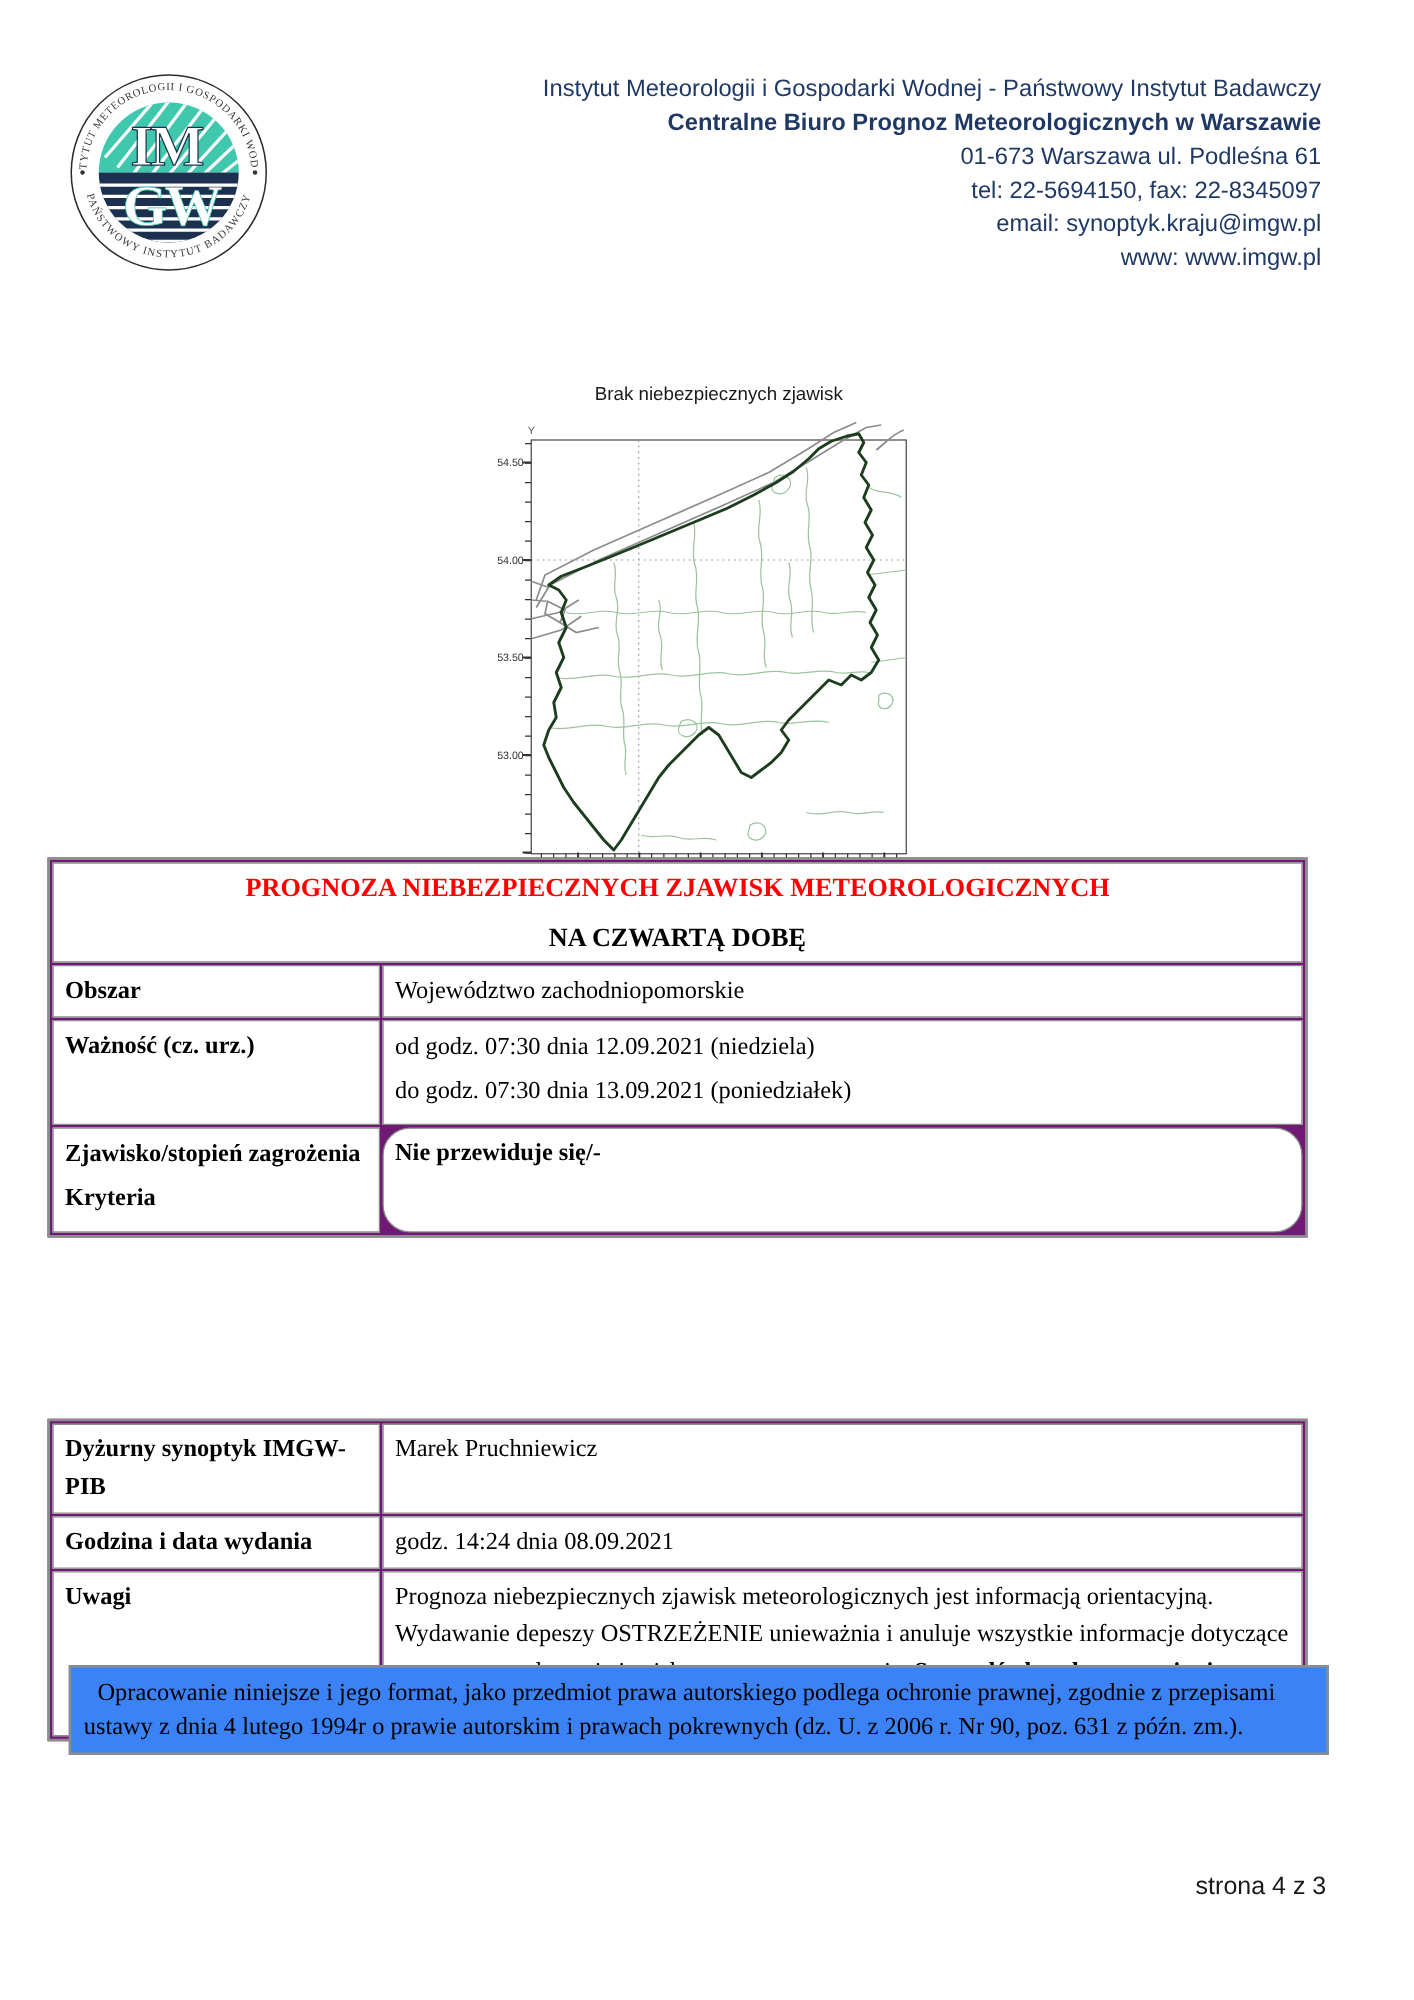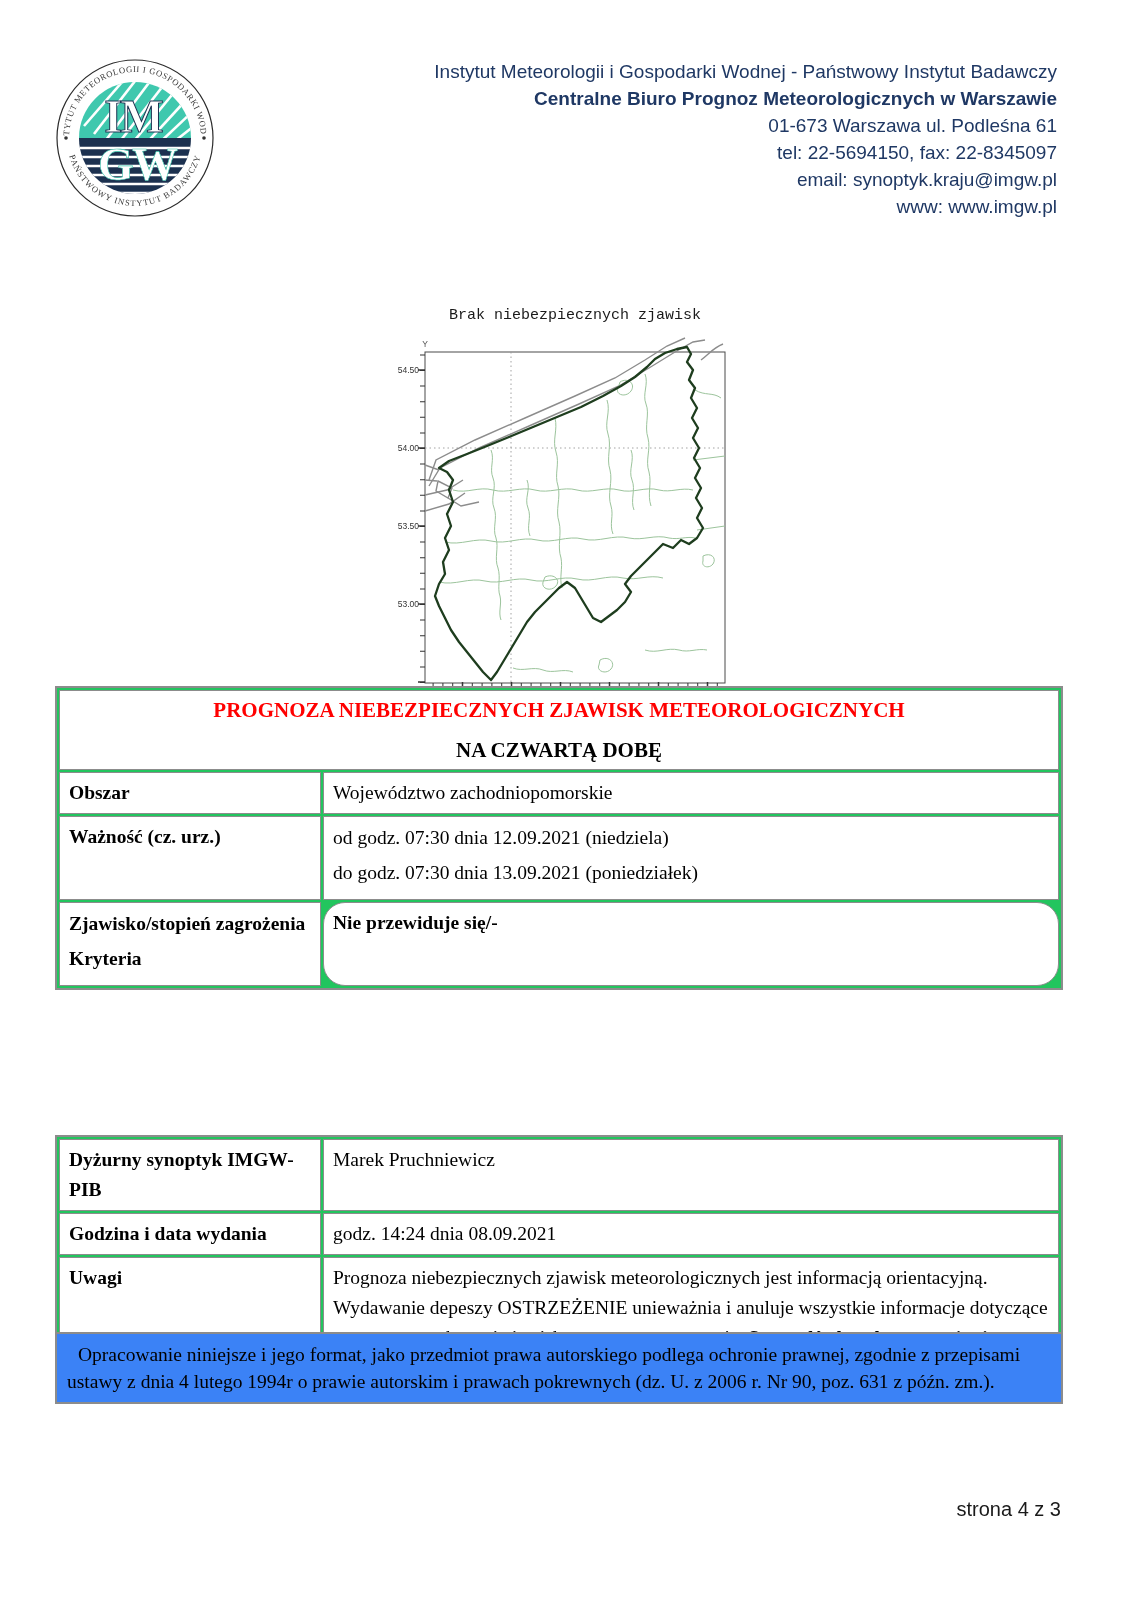--- a/index.html
+++ b/index.html
@@ -8,28 +8,28 @@
 
   
   .logo{position:absolute;left:54px;top:56px;width:162px;height:164px;}
   .header-text{position:absolute;top:58px;right:74px;text-align:right;
                font-family:Liberation Sans, sans-serif;color:#1f3864;
                font-size:19px;line-height:27px;}
   .header-text .hbold{font-weight:bold;}
 
   
   .map-caption{position:absolute;left:395px;top:307px;width:360px;text-align:center;
-               font-family:Liberation Mono, monospace;font-size:15px;color:#1a1a1a;}
+               font-family:Liberation Sans, sans-serif;font-size:15px;color:#1a1a1a;}
   .map-wrap{position:absolute;left:395px;top:330px;width:340px;height:375px;}
   .map-svg text{font-family:"Liberation Sans",sans-serif;}
 
   
-  table.doc{position:absolute;left:55px;width:1008px;table-layout:fixed;
+  table.doc{position:absolute;left:38px;width:1008px;table-layout:fixed;
             border-collapse:separate;border-spacing:2px;border:2px solid #8c8c8c;
-            background:#22c55e;font-size:19.5px;}
+            background:#701a75;font-size:19.5px;}
   table.doc td{border:1px solid #8c8c8c;padding:5px 9px;vertical-align:top;line-height:30px;background:#fff;}
   table.doc td.label{font-weight:bold;}
   col.c1{width:262px;}
   .t1{top:686px;}
   .t2{top:1135px;}
   .title-cell{text-align:center;padding-top:9px;padding-bottom:9px;}
   .title-red{color:#ff0000;font-weight:bold;font-size:21px;line-height:28px;}
   .title-black{font-weight:bold;font-size:21px;line-height:28px;margin-top:12px;}
   .vline{line-height:27px;margin:2px 0 8px 0;}
   .bold{font-weight:bold;border-radius:22px;}

